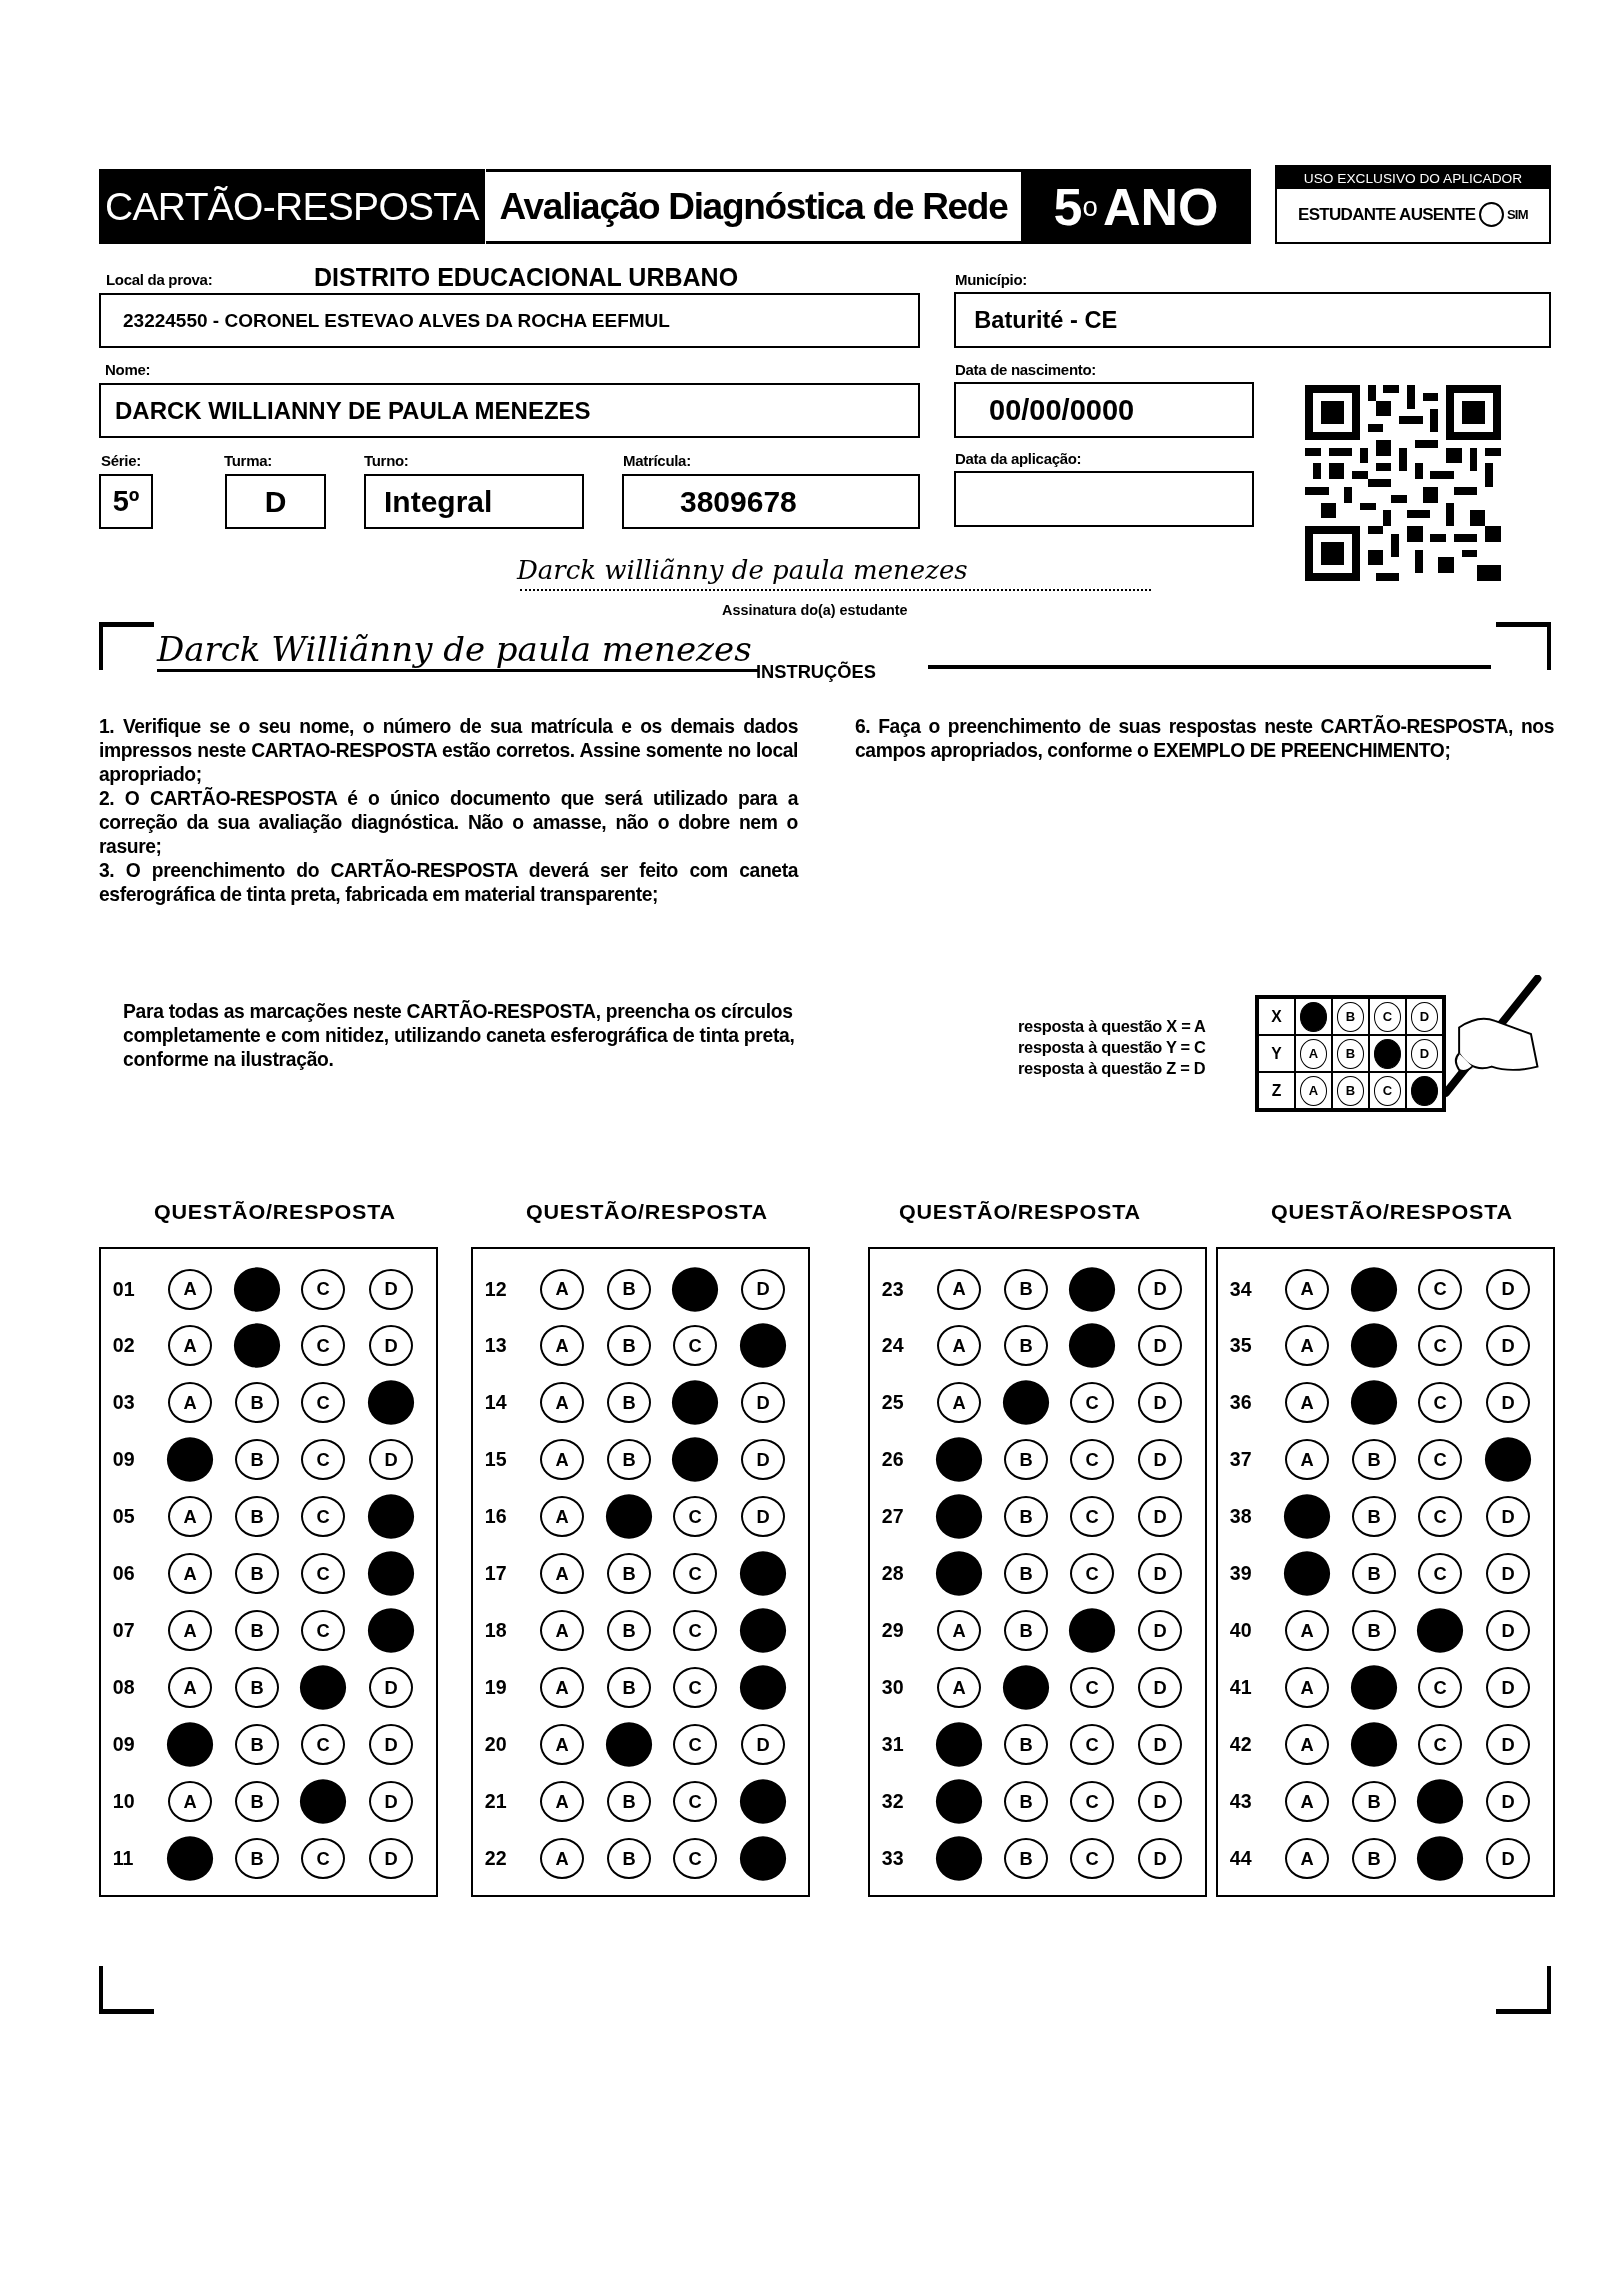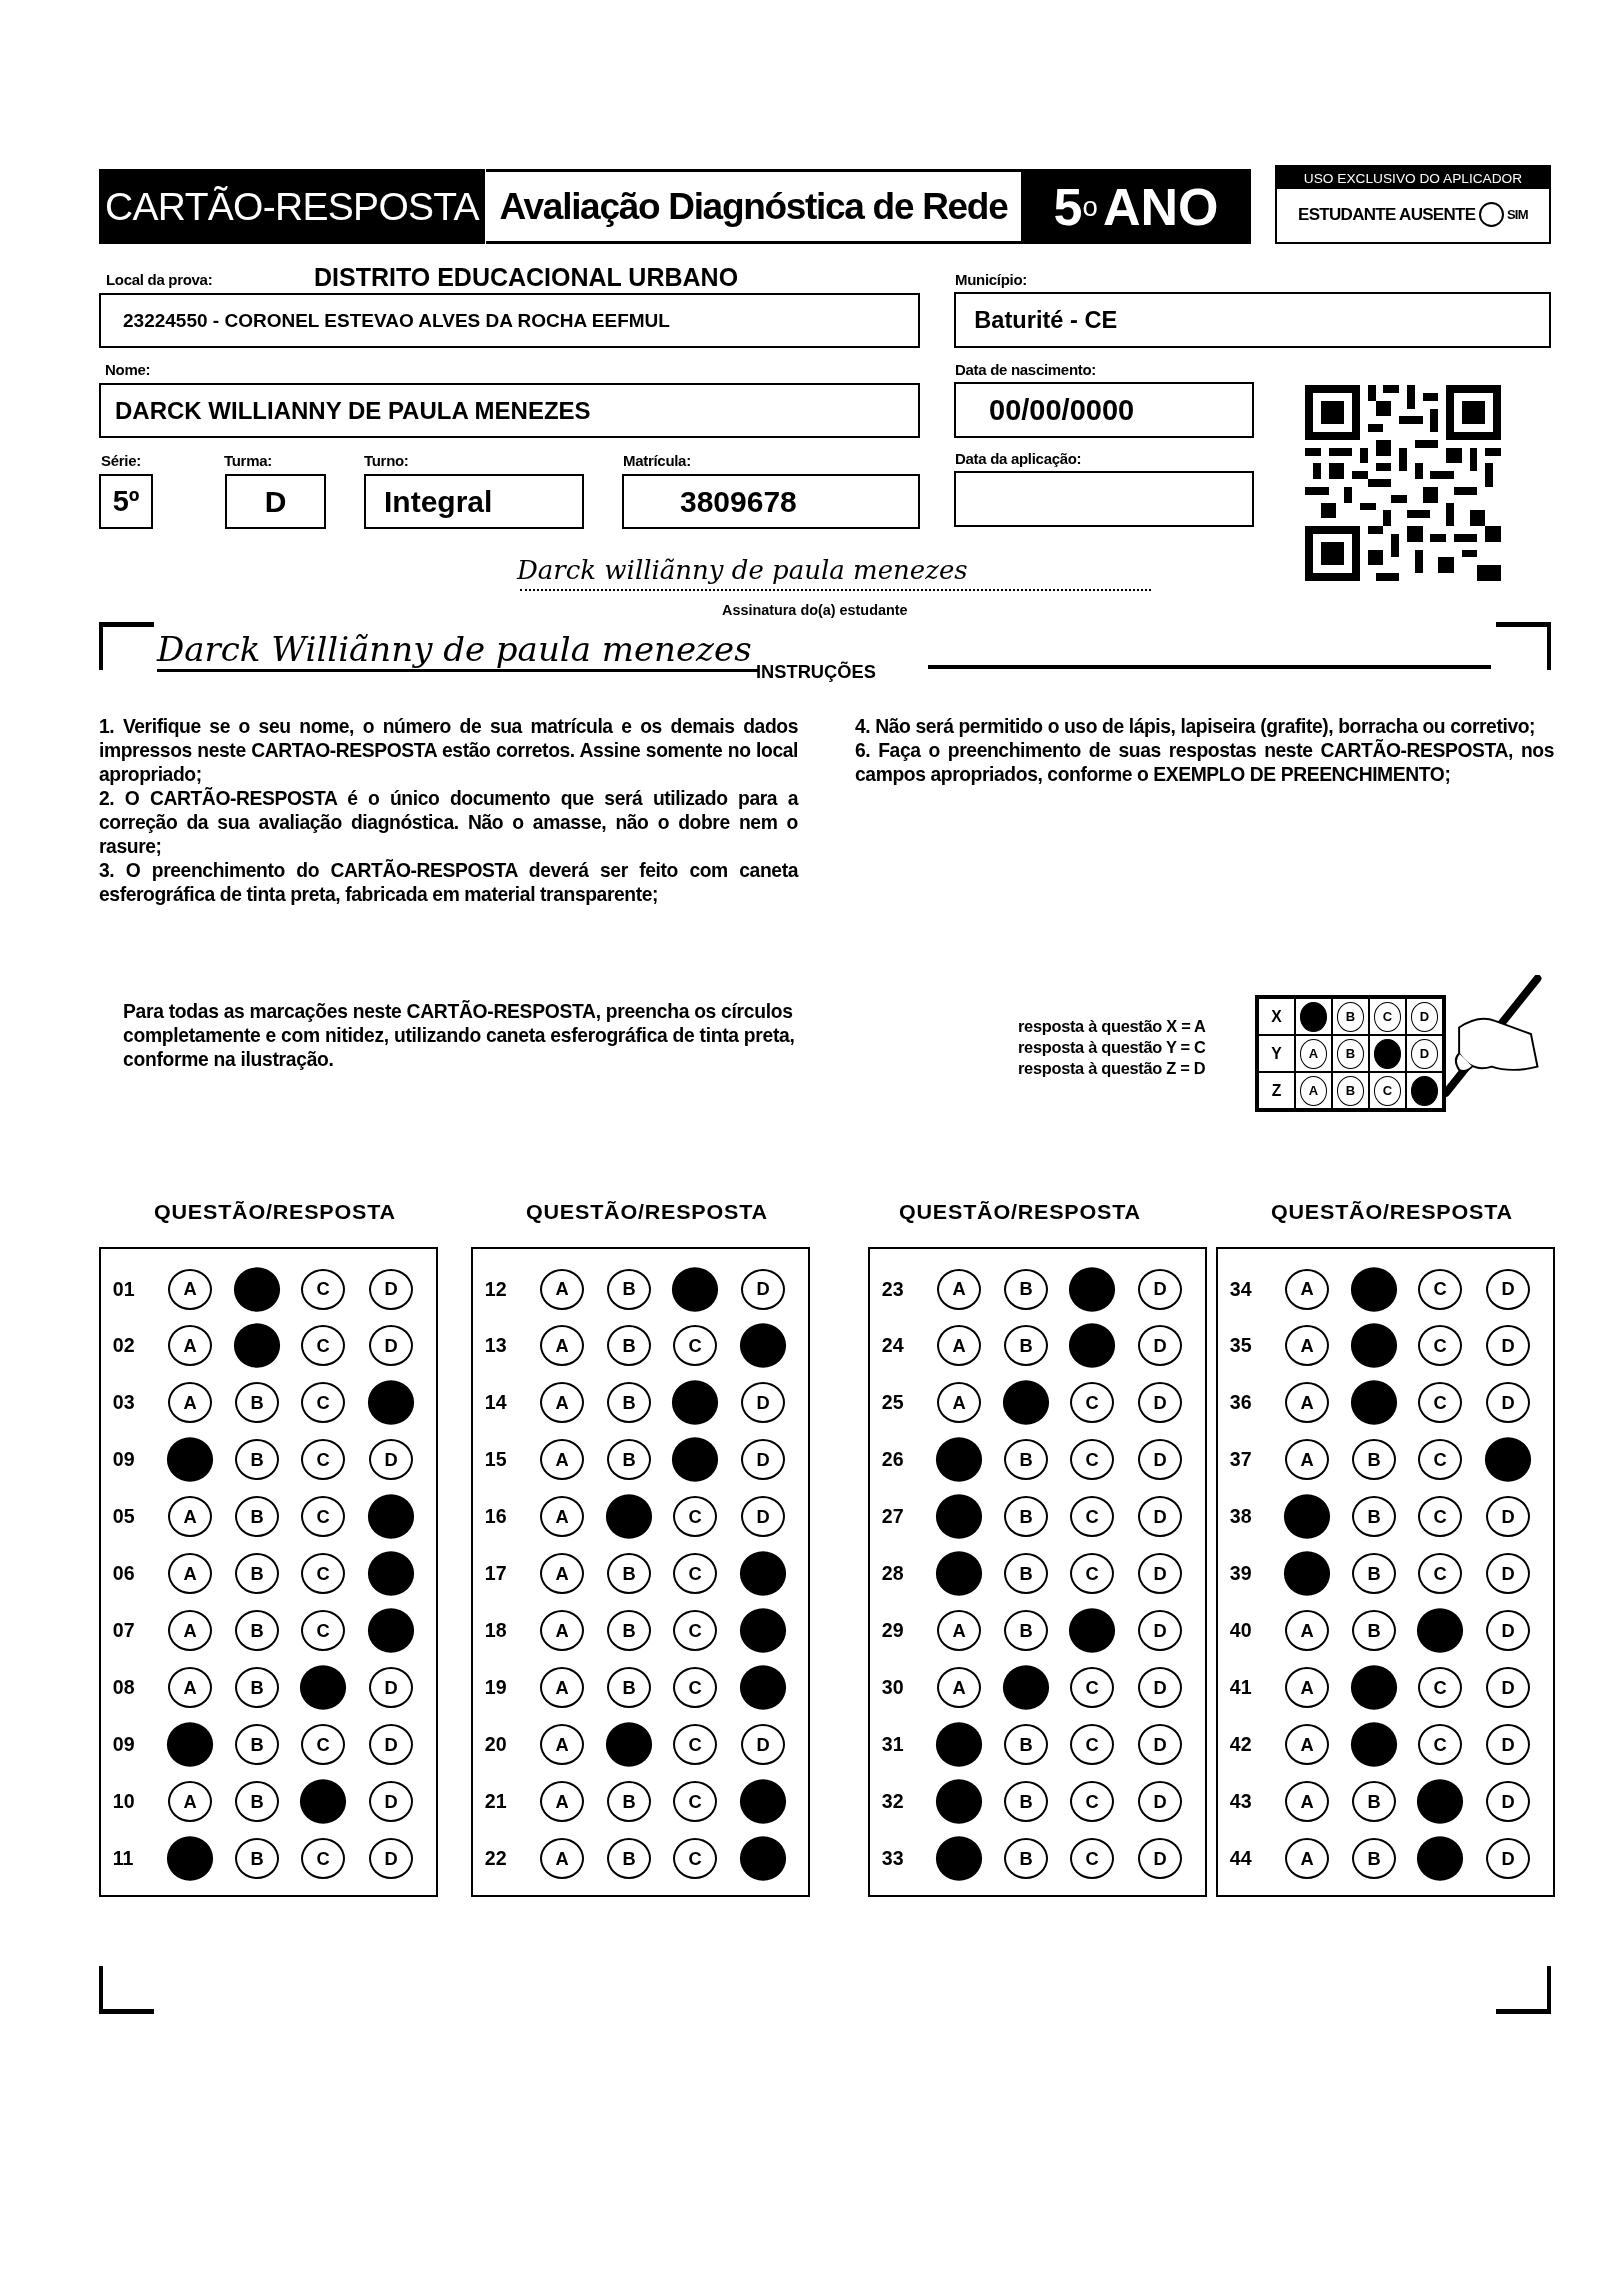--- a/index.html
+++ b/index.html
@@ -210,21 +210,20 @@
 
 <div class="instr-title">INSTRUÇÕES</div>
 <div class="instr-rule"></div>
 
 <div class="instr-col" style="left:99px;top:715px;width:699px;">
   <p>1. Verifique se o seu nome, o número de sua matrícula e os demais dados impressos neste CARTAO-RESPOSTA estão corretos. Assine somente no local apropriado;</p>
   <p>2. O CARTÃO-RESPOSTA é o único documento que será utilizado para a correção da sua avaliação diagnóstica. Não o amasse, não o dobre nem o rasure;</p>
   <p>3. O preenchimento do CARTÃO-RESPOSTA deverá ser feito com caneta esferográfica de tinta preta, fabricada em material transparente;</p>
 </div>
 <div class="instr-col" style="left:855px;top:715px;width:699px;">
-  <p>4. Não será permitido o uso de lápis, lapiseira (grafite), borracha ou corretivo;</p>
   <p>6. Faça o preenchimento de suas respostas neste CARTÃO-RESPOSTA, nos campos apropriados, conforme o EXEMPLO DE PREENCHIMENTO;</p>
 </div>
 
 <div class="fill-note">Para todas as marcações neste CARTÃO-RESPOSTA, preencha os círculos completamente e com nitidez, utilizando caneta esferográfica de tinta preta, conforme na ilustração.</div>
 
 <div class="example-text">
   <div>resposta à questão X = A</div>
   <div>resposta à questão Y = C</div>
   <div>resposta à questão Z = D</div>
 </div>

